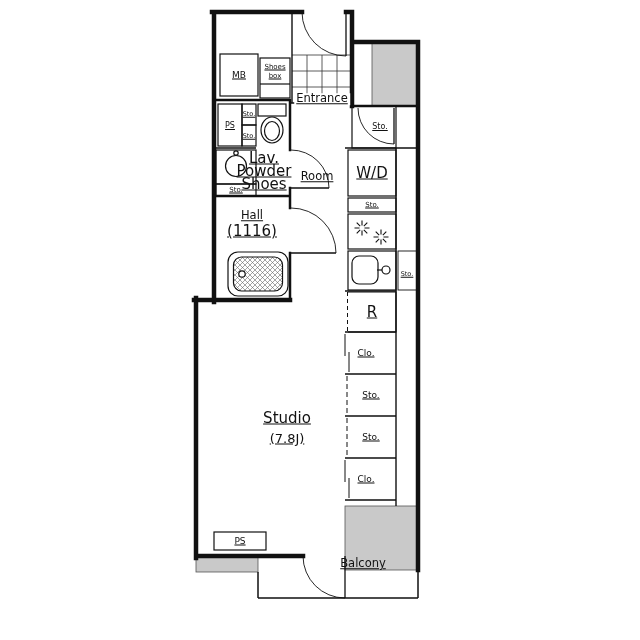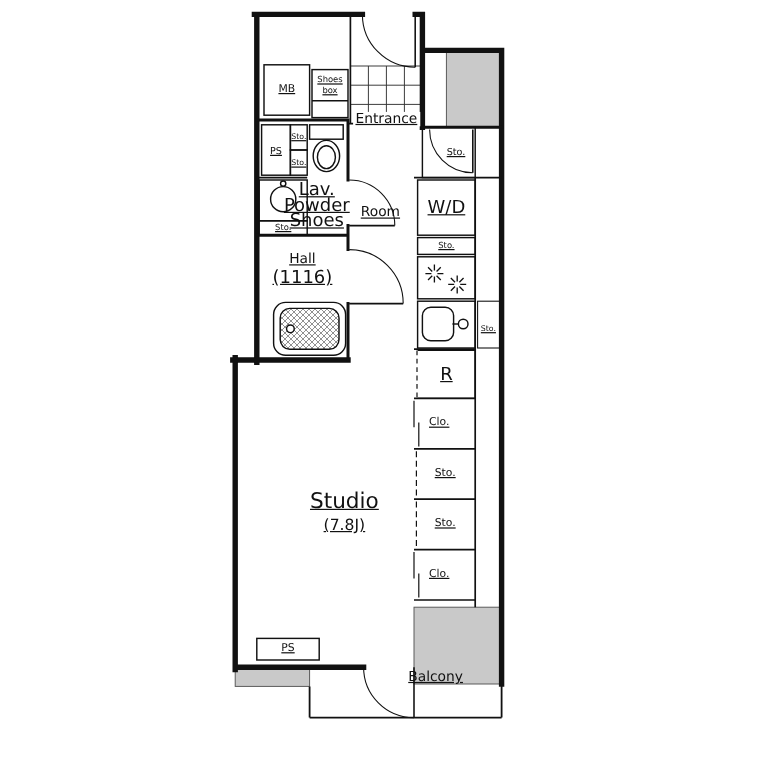--- a/index.html
+++ b/index.html
@@ -6,21 +6,21 @@
   .stage{
     position:relative;width:640px;height:640px;background:#fff;
     font-family:"DejaVu Sans","Liberation Sans",sans-serif;color:#111;overflow:hidden;
   }
   .stage svg{position:absolute;left:0;top:0;}
   .lbl{
     position:absolute;transform:translate(-50%,-50%);
     white-space:nowrap;line-height:1;color:#111;z-index:5;text-decoration:underline;
   }
   .f6{font-size:6.5px}.f7{font-size:7px}.f8{font-size:8px}.f9{font-size:9px}
-  .f10{font-size:15px}.f11{font-size:11.5px}.f13{font-size:13px}.f15{font-size:18px}
+  .f10{font-size:15px}.f11{font-size:11.5px}.f13{font-size:13px}.f15{font-size:15px}
   .whitebg{background:#fff;padding:0 2px;text-align:right;}
 </style>
 </head>
 <body>
 
 <div class="stage">
 
   <svg width="640" height="640" viewBox="0 0 640 640">
     <defs>
       <pattern id="crosshatch" width="5" height="5" patternUnits="userSpaceOnUse">

